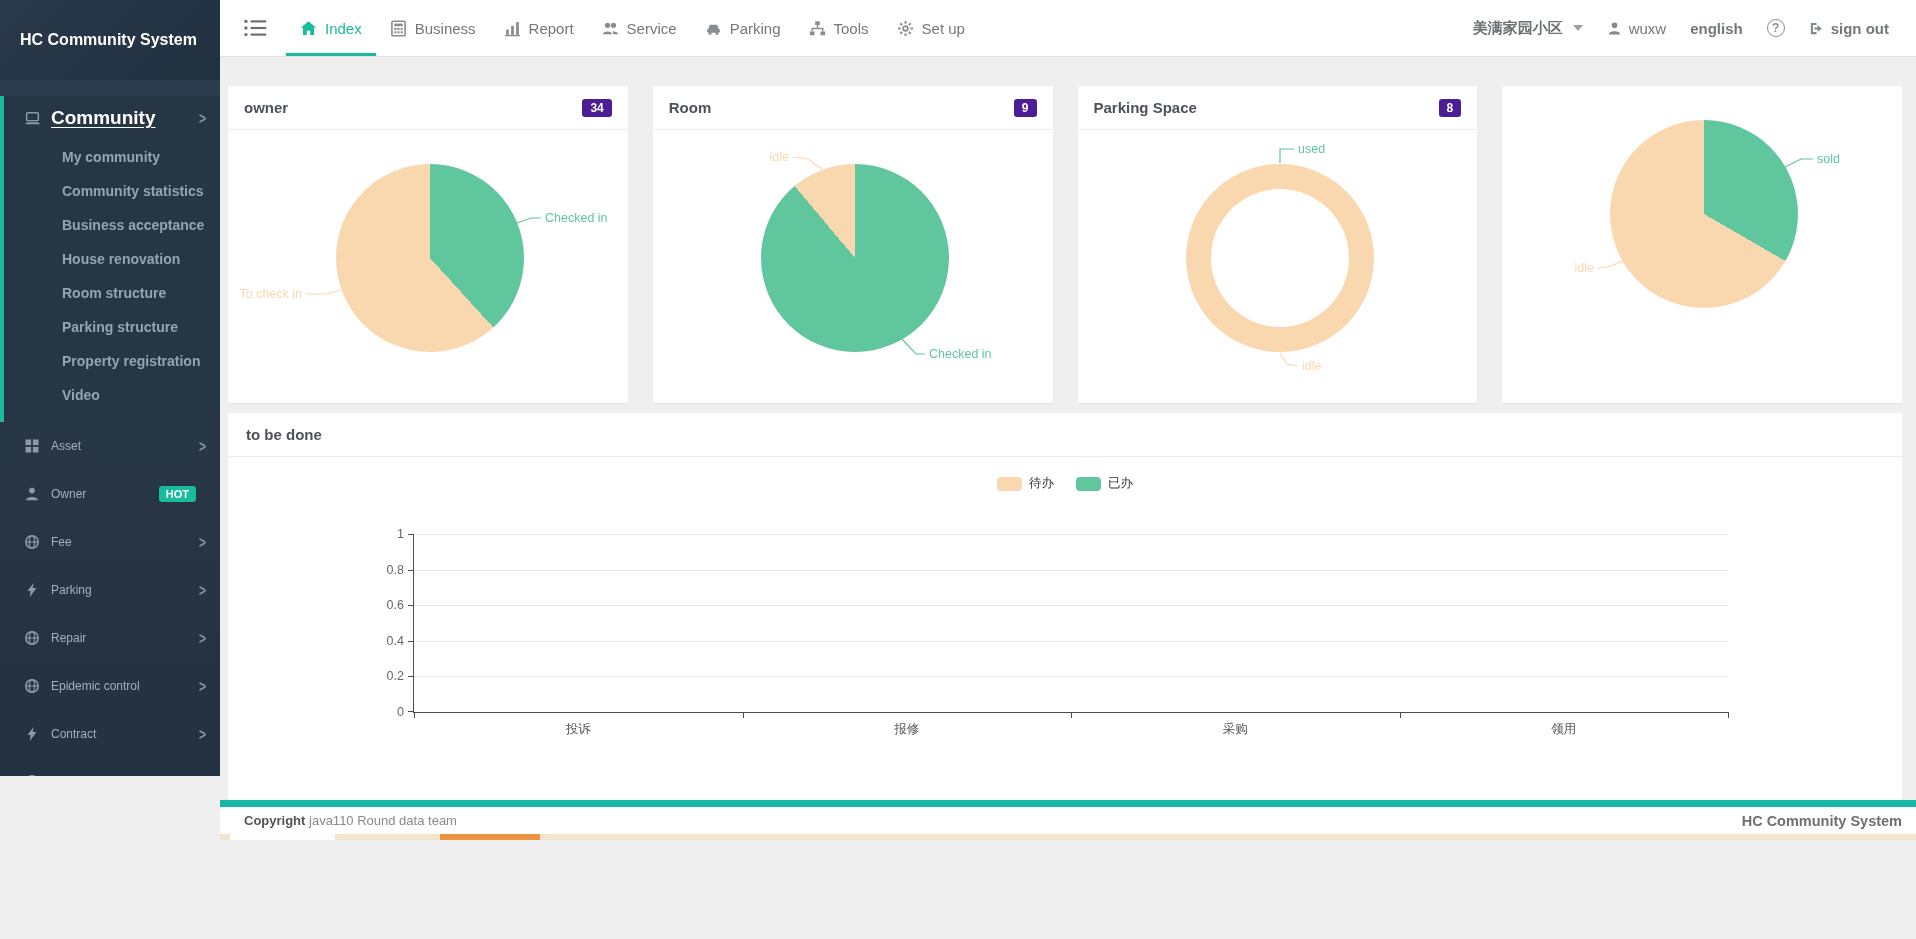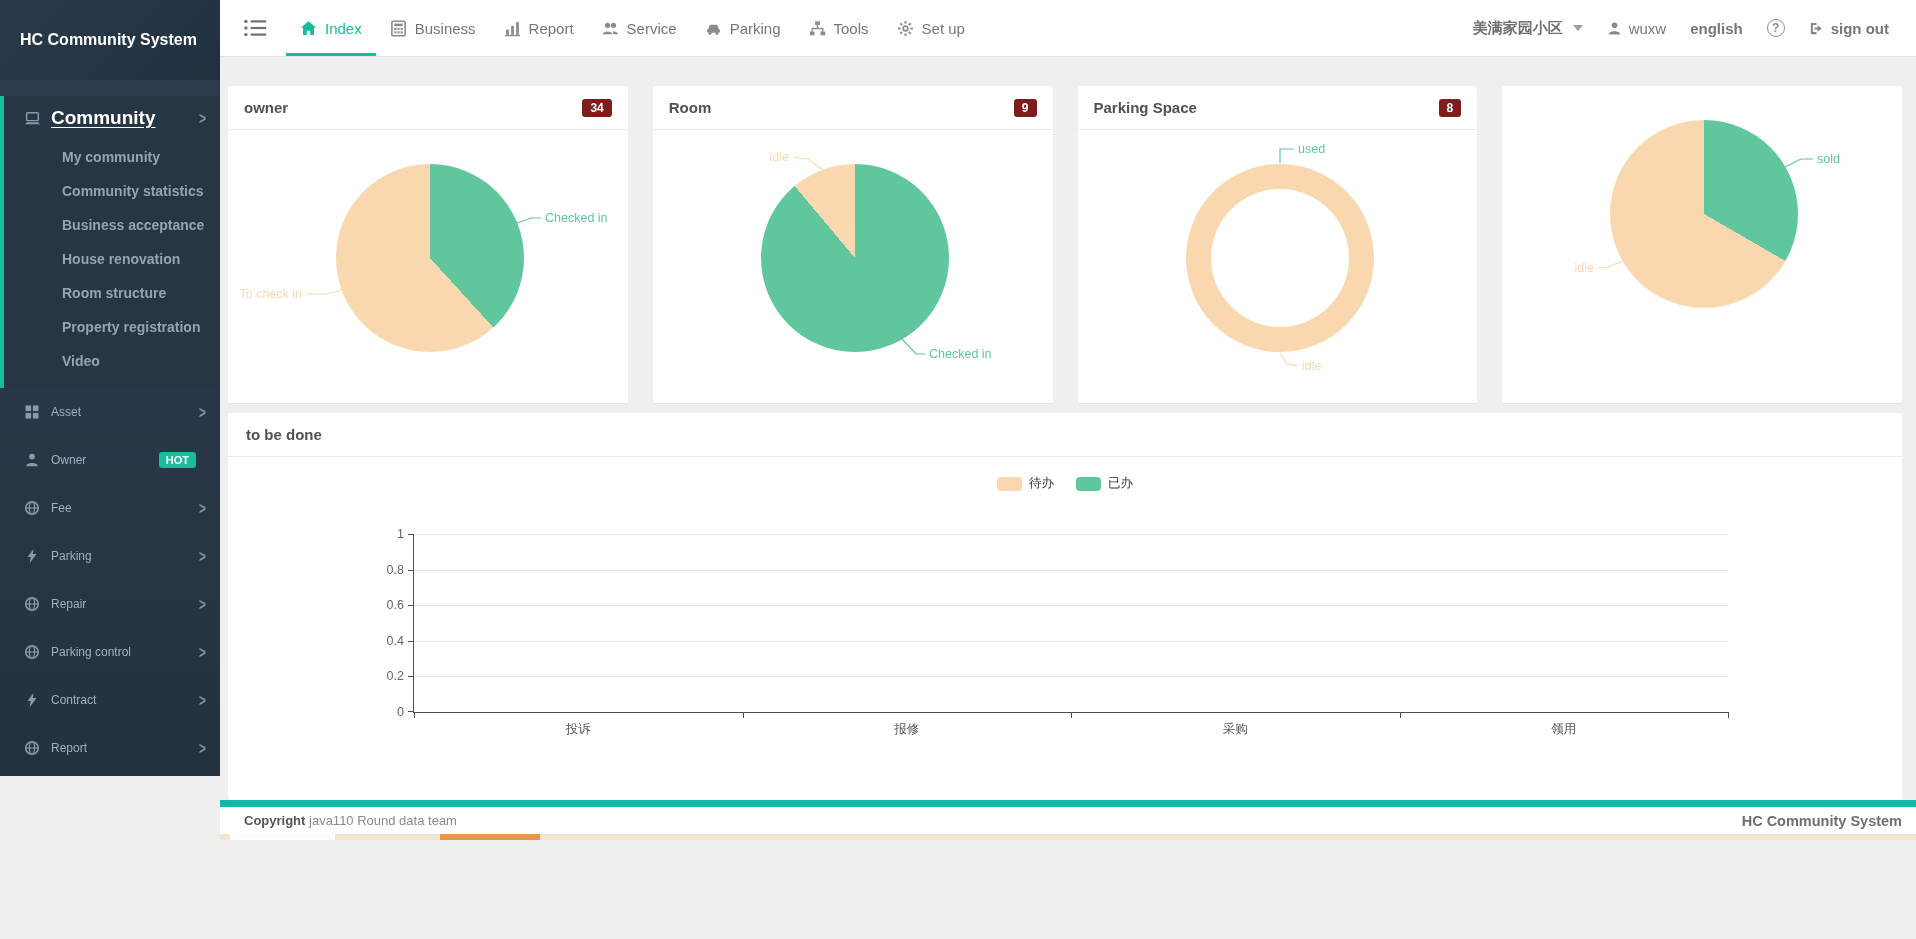--- a/index.html
+++ b/index.html
@@ -41,21 +41,21 @@
   .semib { font-weight:bold; color:#6d7173; }
   .q-icon { width:18px; height:18px; border:1.6px solid #8a8f92; border-radius:50%; display:flex; align-items:center; justify-content:center; font-size:12px; font-weight:bold; color:#8a8f92; }
   .ui { width:15px; height:15px; color:#83888b; }
 
   
   .content { flex:1; padding:29px 14px 0 8px; }
   .cards { display:flex; gap:25px; }
   .card { width:400px; height:317px; background:#fff; border-radius:2px; box-shadow:0 1px 1px rgba(0,0,0,.05); }
   .card-header { height:44px; display:flex; align-items:center; justify-content:space-between; padding:0 16px; border-bottom:1px solid #ececec; }
   .card-title { font-size:15px; font-weight:bold; color:#4e5256; }
-  .count-badge { background:#7f1d1d; color:#fff; font-weight:bold; font-size:12px; padding:2px 8px; border-radius:3px; }
+  .count-badge { background:#4c1d95; color:#fff; font-weight:bold; font-size:12px; padding:2px 8px; border-radius:3px; }
   .chart-area { position:relative; width:100%; height:272px; }
   .pie { position:absolute; left:108px; top:34px; width:188px; height:188px; border-radius:50%; }
   .hole { position:absolute; left:25px; top:25px; right:25px; bottom:25px; background:#fff; border-radius:50%; }
   .pie-overlay { position:absolute; left:0; top:0; width:400px; height:272px; pointer-events:none; }
   .pie-overlay polyline { fill:none; stroke-width:1.2; }
   .pie-overlay text { font-size:12.5px; font-family:"Liberation Sans","DejaVu Sans",sans-serif; }
 
   
   .todo-panel { margin-top:10px; background:#fff; border-radius:2px; box-shadow:0 1px 1px rgba(0,0,0,.05); }
   .todo-header { height:44px; display:flex; align-items:center; padding:0 18px; border-bottom:1px solid #ececec; }
@@ -103,20 +103,21 @@
         </span>
         <span class="mlabel">Community</span>
         <span class="chev">&gt;</span>
       </div>
       <div class="submenu">
         <div class="sub-item">My community</div>
         <div class="sub-item">Community statistics</div>
         <div class="sub-item">Business acceptance</div>
         <div class="sub-item">House renovation</div>
         <div class="sub-item">Room structure</div>
+        <div class="sub-item">Parking structure</div>
         <div class="sub-item">Property registration</div>
         <div class="sub-item">Video</div>
       </div>
     </div>
 
     <div class="section-row">
       <span class="mi">
         <svg viewBox="0 0 16 16" width="16" height="16">
             <rect x="1.5" y="1.5" width="5.6" height="5.6" fill="currentColor"></rect>
             <rect x="8.9" y="1.5" width="5.6" height="5.6" fill="currentColor"></rect>
@@ -174,21 +175,21 @@
     </div>
 
     <div class="section-row">
       <span class="mi">
         <svg viewBox="0 0 16 16" width="16" height="16">
             <circle cx="8" cy="8" r="6.2" fill="none" stroke="currentColor" stroke-width="1.6"></circle>
             <ellipse cx="8" cy="8" rx="2.6" ry="6.2" fill="none" stroke="currentColor" stroke-width="1.2"></ellipse>
             <line x1="1.8" y1="8" x2="14.2" y2="8" stroke="currentColor" stroke-width="1.2"></line>
           </svg>
       </span>
-      <span class="mlabel">Parking control</span>
+      <span class="mlabel">Epidemic control</span>
       <span class="chev">&gt;</span>
     </div>
 
     <div class="section-row">
       <span class="mi">
         <svg viewBox="0 0 16 16" width="16" height="16">
             <path d="M9.5 1 L3.5 9 h3.1 L5.8 15 L12.5 6 H8.8 Z" fill="currentColor"></path>
           </svg>
       </span>
       <span class="mlabel">Contract</span>

